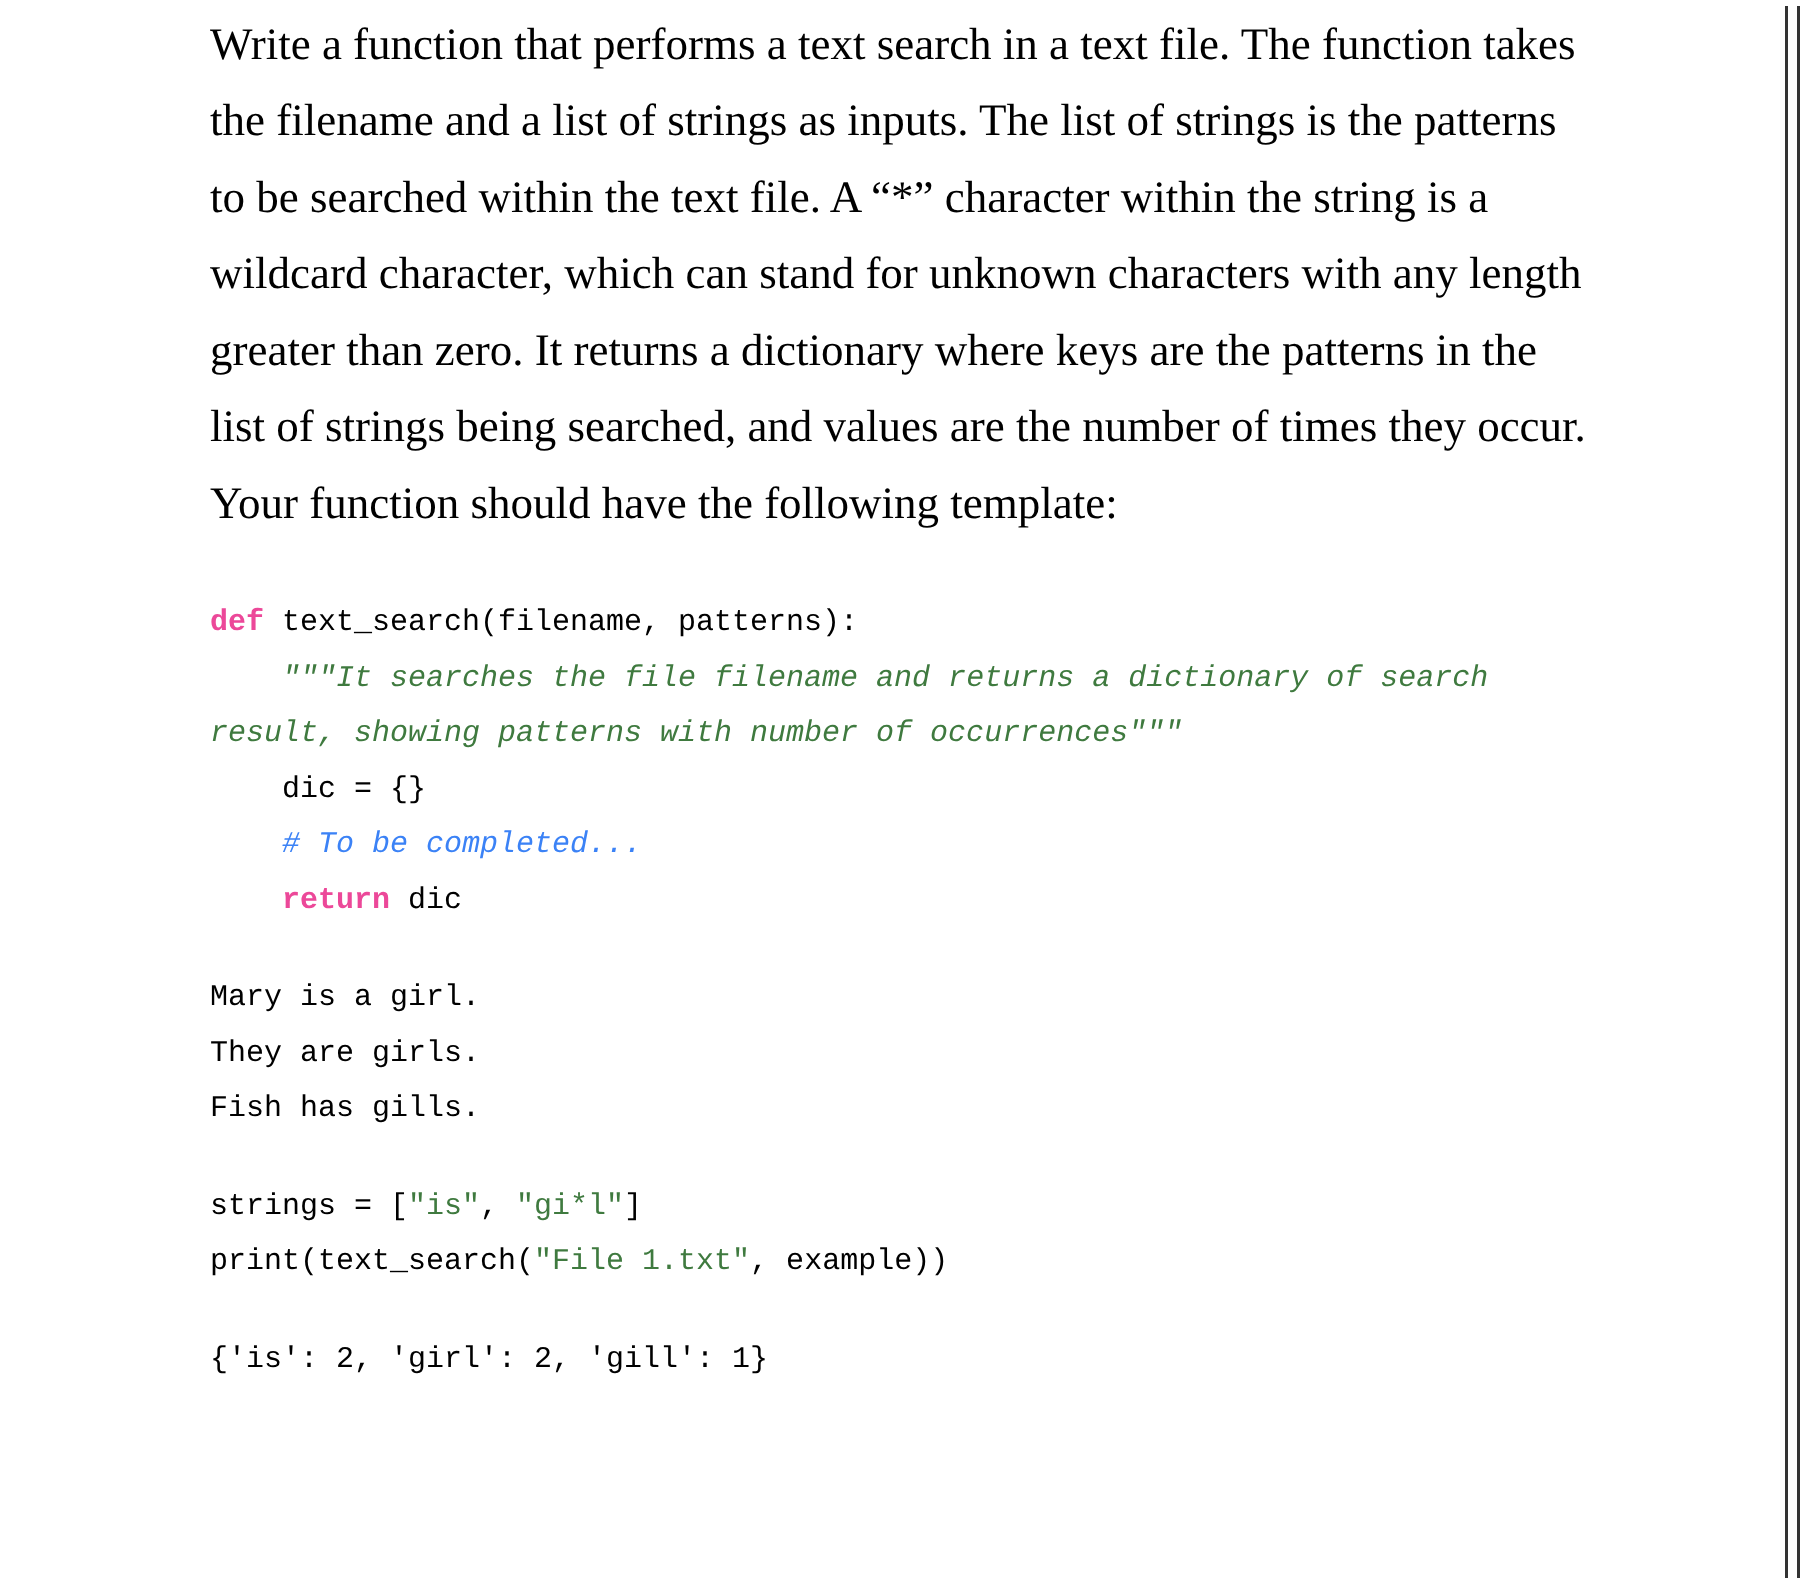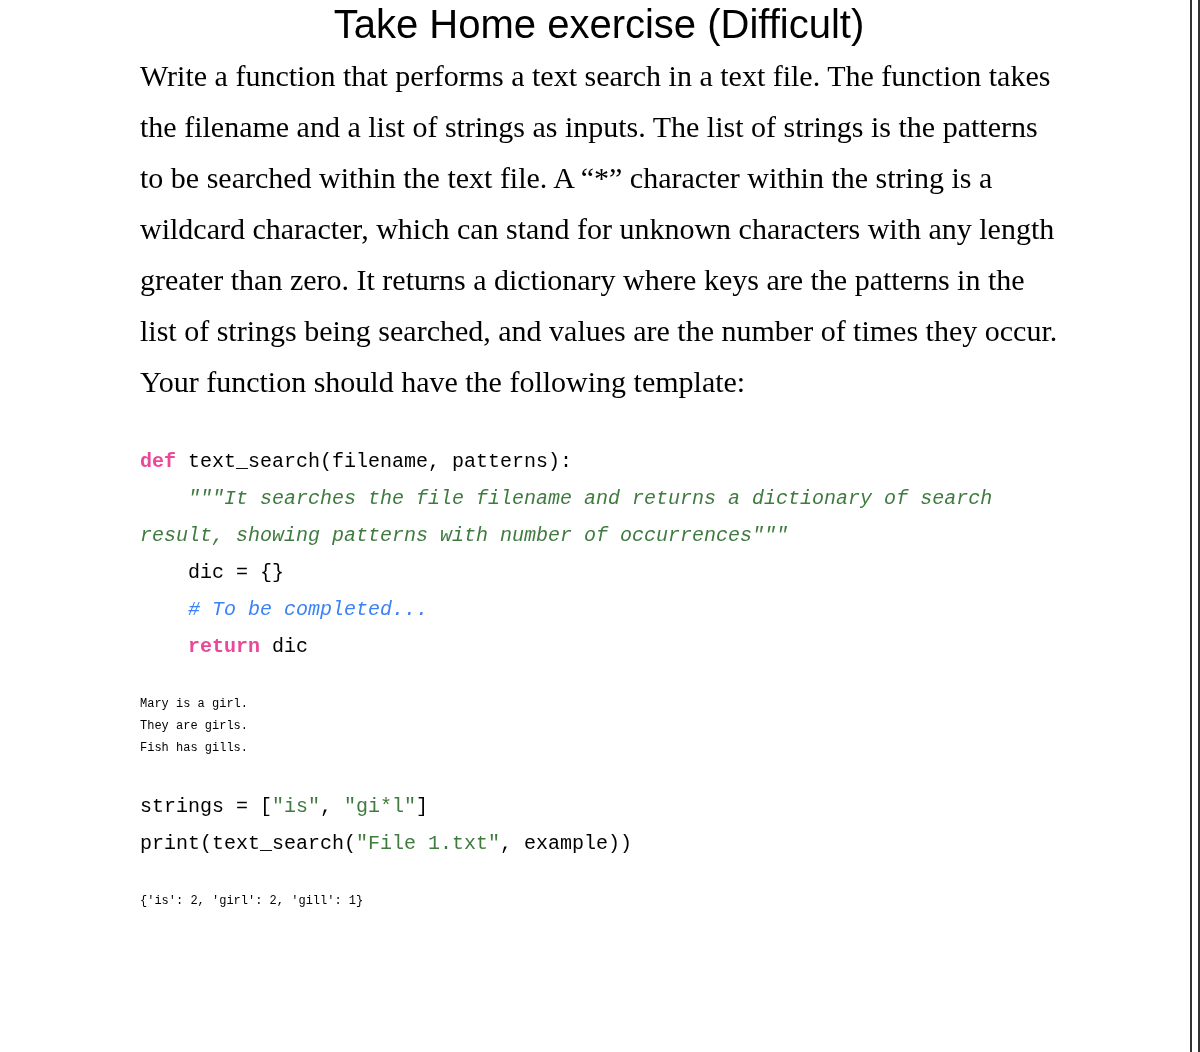--- a/index.html
+++ b/index.html
@@ -50,33 +50,32 @@
     margin-top: 36px;
     white-space: pre;
     color: #000;
   }
   .codeblock .kw { color: #ec4899; font-weight: bold; }
   .codeblock .docstr { color: #3f7a3f; font-style: italic; }
   .codeblock .cmt { color: #3b82f6; font-style: italic; }
   .codeblock .str { color: #3f7a3f; }
   .plainblock {
     font-family: "Courier New", Courier, monospace;
-    font-size: 12px;
+    font-size: 20px;
     line-height: 1.85;
     margin-top: 28px;
     white-space: pre;
     color: #000;
   }
 </style>
 </head>
 <body>
 
 <div class="page">
 
-  <h1 class="title">Take Home exercise (Difficult)</h1>
 
   <p class="body">Write a function that performs a text search in a text file. The function takes the filename and a list of strings as inputs. The list of strings is the patterns to be searched within the text file. A “*” character within the string is a wildcard character, which can stand for unknown characters with any length greater than zero. It returns a dictionary where keys are the patterns in the list of strings being searched, and values are the number of times they occur. Your function should have the following template:</p>
 
   <div class="codeblock"><span class="kw">def</span><span> text_search(filename, patterns):</span>
 <span class="docstr">    """</span><span class="docstr">It searches the file filename and returns a dictionary of search </span>
 <span class="docstr">result, showing patterns with number of occurrences</span><span class="docstr">"""</span>
 <span>    dic = {}</span>
 <span class="cmt">    # To be completed...</span>
 <span class="kw">    return</span><span> dic</span></div>
 

